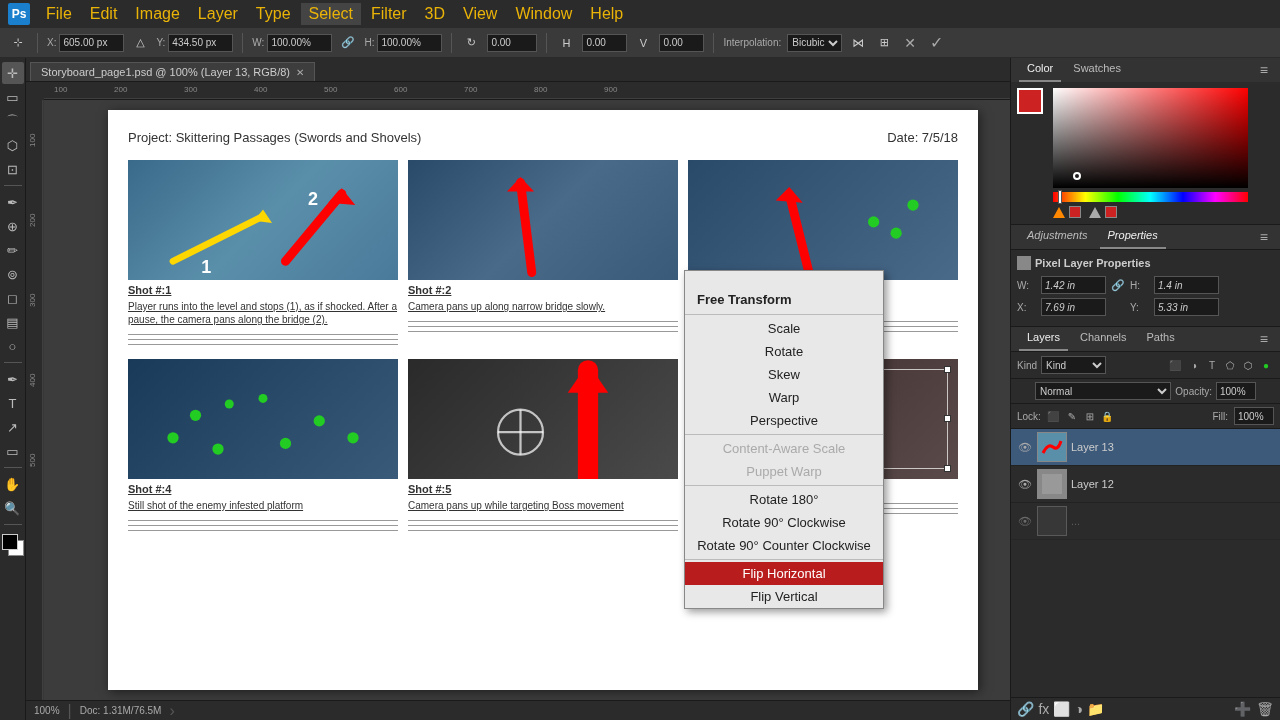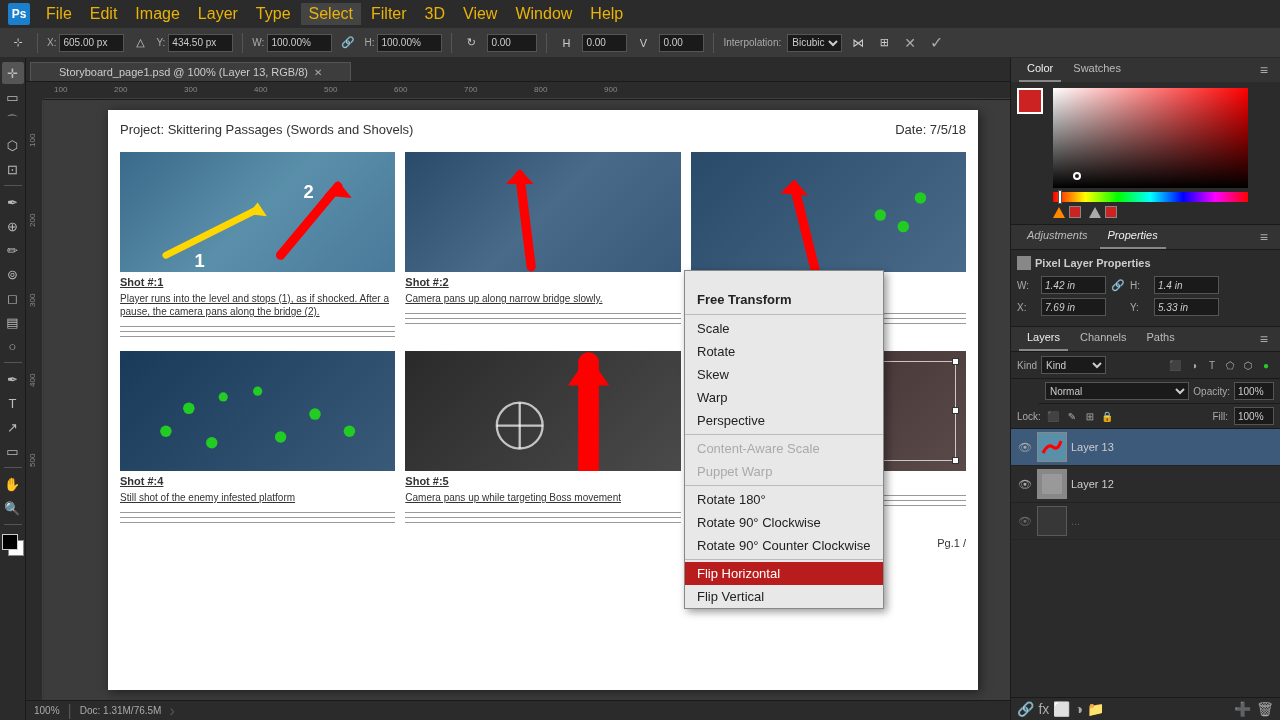--- a/index.html
+++ b/index.html
@@ -104,21 +104,21 @@
       display: flex;
       align-items: flex-end;
       height: 24px;
       padding: 0 4px;
       border-bottom: 1px solid #1a1a1a;
       flex-shrink: 0;
     }
     .tab {
       background: #3d3d3d;
       color: #ccc; font-size: 11px;
-      padding: 3px 28px;
+      padding: 3px 10px;
       border: 1px solid #555;
       border-bottom: none;
       display: flex; align-items: center; gap: 6px;
       cursor: pointer;
     }
     .tab .close { color: #aaa; font-size: 10px; cursor: pointer; }
     .rulers-corner { width: 18px; height: 18px; background: #2b2b2b; flex-shrink: 0; }
     .ruler-h {
       height: 18px;
       background: #2b2b2b;
@@ -151,21 +151,21 @@
       position: relative;
       overflow: auto;
     }
 
     
     .document-canvas {
       background: white;
       width: 870px;
       min-height: 580px;
       position: relative;
-      padding: 12px;
+      padding: 20px;
       box-shadow: 2px 2px 10px rgba(0,0,0,0.5);
       margin-left: 32px;
     }
     .doc-header {
       display: flex;
       justify-content: space-between;
       margin-bottom: 15px;
       font-size: 13px;
       color: #333;
     }
@@ -233,20 +233,21 @@
       border: 1px solid #888;
       box-shadow: 3px 3px 8px rgba(0,0,0,0.4);
       z-index: 1000;
       font-size: 13px;
     }
     .ctx-menu-item {
       padding: 4px 12px;
       color: #222;
       cursor: pointer;
       white-space: nowrap;
+      text-align: center;
     }
     .ctx-menu-item.highlighted { background: #b91c1c; color: white; }
     .ctx-menu-item.disabled { color: #aaa; cursor: default; }
     .ctx-menu-header {
       padding: 5px 12px;
       font-weight: bold;
       color: #222;
       background: #e8e8e8;
       margin-top: 16px;
     }
@@ -358,26 +359,25 @@
       display: flex; gap: 2px; align-items: center; margin-left: auto;
     }
     .layer-icon-btn {
       width: 16px; height: 16px;
       color: #aaa; font-size: 10px;
       display: flex; align-items: center; justify-content: center;
       cursor: pointer;
     }
 
     .layers-blend-row {
-      padding: 3px 6px;
+      padding: 3px 24px;
       display: flex;
       align-items: center;
       gap: 4px;
       border-bottom: 1px solid #1a1a1a;
-      margin-left: 28px;
     }
     .blend-select {
       background: #1a1a1a; border: 1px solid #555;
       color: #ccc; font-size: 10px; height: 18px; flex: 1;
     }
     .opacity-label { color: #aaa; font-size: 10px; }
     .opacity-input {
       width: 40px; height: 18px;
       background: #1a1a1a; border: 1px solid #555;
       color: #ccc; font-size: 10px; padding: 0 3px;
@@ -746,23 +746,20 @@
               <div class="shot-number">Shot #:6</div>
               <div class="shot-lines">
                 <div class="shot-line"></div>
                   <div class="shot-line"></div>
                   <div class="shot-line"></div>
               </div>
             </div>
 
           </div>
 
-          <div class="pg-footer">
-            <span>Pg.1 /</span>
-          </div>
         </div>
 
         <div class="context-menu">
           <div class="ctx-menu-header">Free Transform</div>
           <div class="ctx-separator"></div>
           <div class="ctx-menu-item">Scale</div>
           <div class="ctx-menu-item">Rotate</div>
           <div class="ctx-menu-item">Skew</div>
           <div class="ctx-menu-item">Warp</div>
           <div class="ctx-menu-item">Perspective</div>

